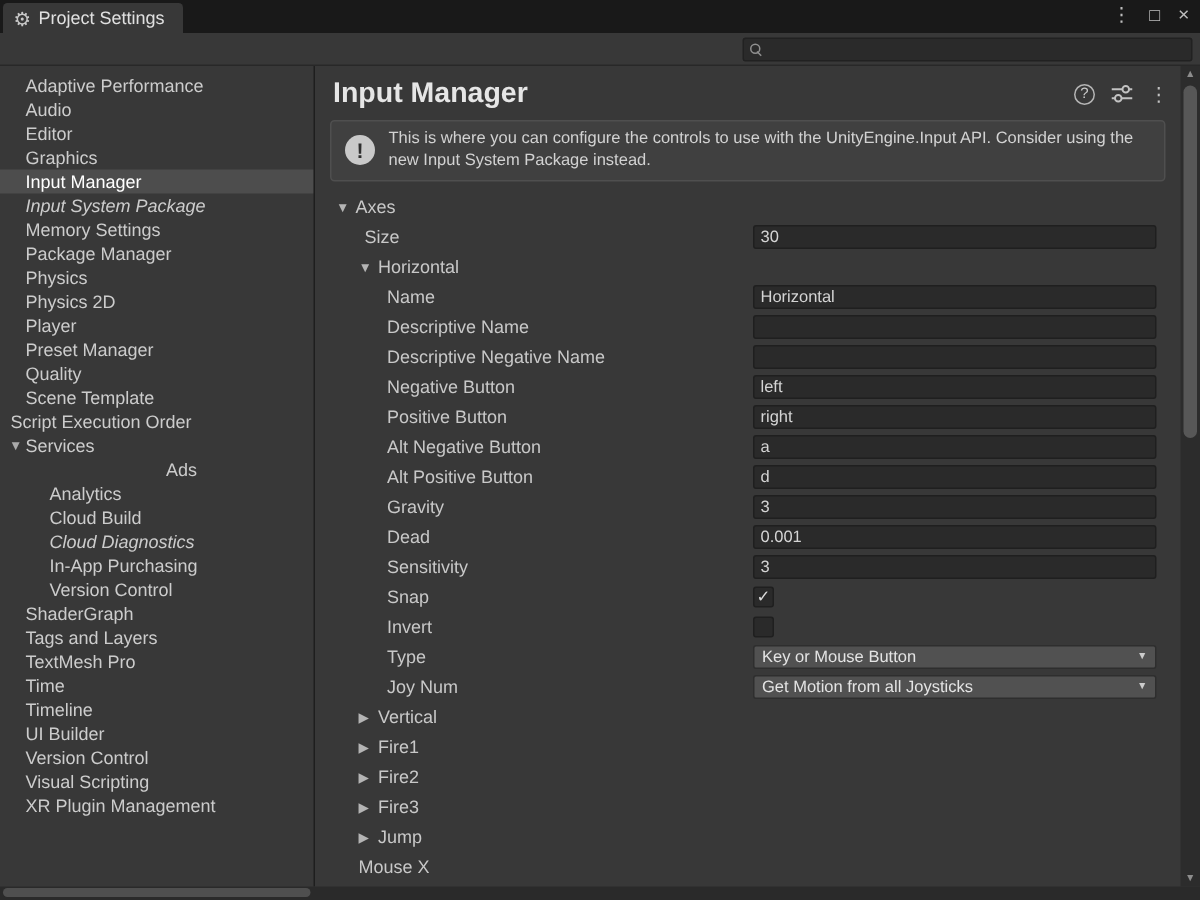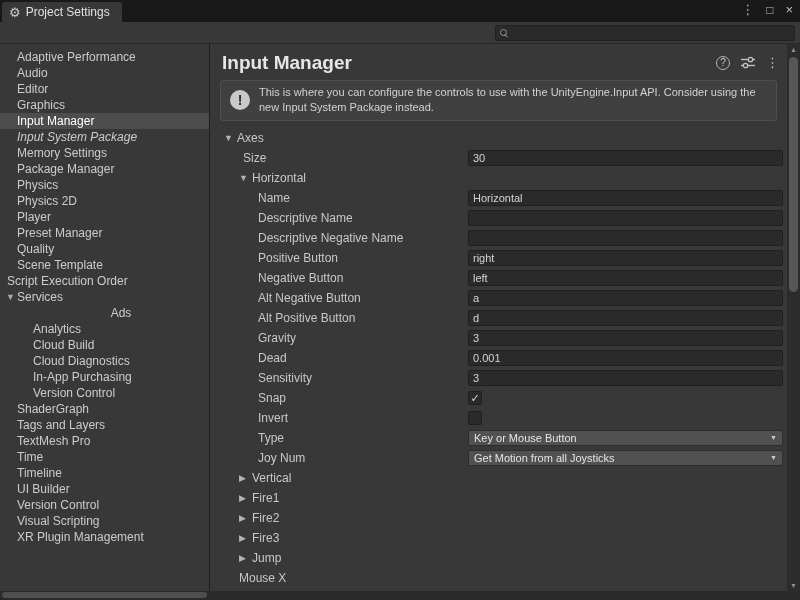--- a/index.html
+++ b/index.html
@@ -58,21 +58,21 @@
     display: flex; align-items: center; gap: 9px; padding: 4px 9px;
     font-size: 11px; color: #d2d2d2; line-height: 1.4;
   }
   .info-icon { width: 20px; height: 20px; border-radius: 50%; background: #c9c9c9; color: #2e2e2e; font-weight: bold; font-size: 14px; display: flex; align-items: center; justify-content: center; flex: 0 0 20px; }
 
   
   .rows { padding-left: 14px; }
   .prop-row { height: 20px; display: flex; align-items: center; }
   .prop-label { flex: 1; font-size: 12px; color: #c8c8c8; display: flex; align-items: center; white-space: nowrap; overflow: hidden; }
   .row-fold { width: 13px; font-size: 9px; color: #b4b4b4; text-align: left; flex: 0 0 13px; }
-  .prop-field { width: 315px; margin-right: 4px; display: flex; align-items: center; }
+  .prop-field { width: 269px; margin-right: 16px; display: flex; align-items: center; }
   .text-field {
     width: 100%; height: 16px; background: #2a2a2a; border: 1px solid #1f1f1f; border-radius: 2px;
     color: #d4d4d4; font-size: 11px; padding: 0 4px; outline: 0; font-family: inherit;
   }
   .checkbox { width: 14px; height: 14px; background: #2a2a2a; border: 1px solid #1f1f1f; border-radius: 2px; color: #dcdcdc; font-size: 11px; line-height: 12px; text-align: center; cursor: default; }
   .dropdown {
     width: 100%; height: 16px; background: #515151; border: 1px solid #2e2e2e; border-radius: 2px;
     color: #e4e4e4; font-size: 11px; display: flex; align-items: center; justify-content: space-between;
     padding: 0 5px; cursor: default;
   }
@@ -163,21 +163,21 @@
         </div>
         <div class="side-item" style="padding-left: 33px; justify-content: center;">
           <span>Ads</span>
         </div>
         <div class="side-item" style="padding-left: 33px;">
           <span>Analytics</span>
         </div>
         <div class="side-item" style="padding-left: 33px;">
           <span>Cloud Build</span>
         </div>
-        <div class="side-item" style="padding-left: 33px;">
+        <div class="side-item" style="padding-left: 33px; font-style: italic;">
           <span>Cloud Diagnostics</span>
         </div>
         <div class="side-item" style="padding-left: 33px;">
           <span>In-App Purchasing</span>
         </div>
         <div class="side-item" style="padding-left: 33px;">
           <span>Version Control</span>
         </div>
         <div class="side-item" style="padding-left: 17px;">
           <span>ShaderGraph</span>
@@ -271,32 +271,32 @@
         <div class="prop-row">
           <div class="prop-label" style="padding-left: 34px;">
             <span>Descriptive Negative Name</span>
           </div>
           <div class="prop-field">
             <input class="text-field" style="">
           </div>
         </div>
         <div class="prop-row">
           <div class="prop-label" style="padding-left: 34px;">
+            <span>Negative Button</span>
+          </div>
+          <div class="prop-field">
+            <input class="text-field" value="left" style="">
+          </div>
+        </div>
+        <div class="prop-row">
+          <div class="prop-label" style="padding-left: 34px;">
             <span>Positive Button</span>
           </div>
           <div class="prop-field">
             <input class="text-field" value="right" style="">
-          </div>
-        </div>
-        <div class="prop-row">
-          <div class="prop-label" style="padding-left: 34px;">
-            <span>Negative Button</span>
-          </div>
-          <div class="prop-field">
-            <input class="text-field" value="left" style="">
           </div>
         </div>
         <div class="prop-row">
           <div class="prop-label" style="padding-left: 34px;">
             <span>Alt Negative Button</span>
           </div>
           <div class="prop-field">
             <input class="text-field" value="a" style="">
           </div>
         </div>

